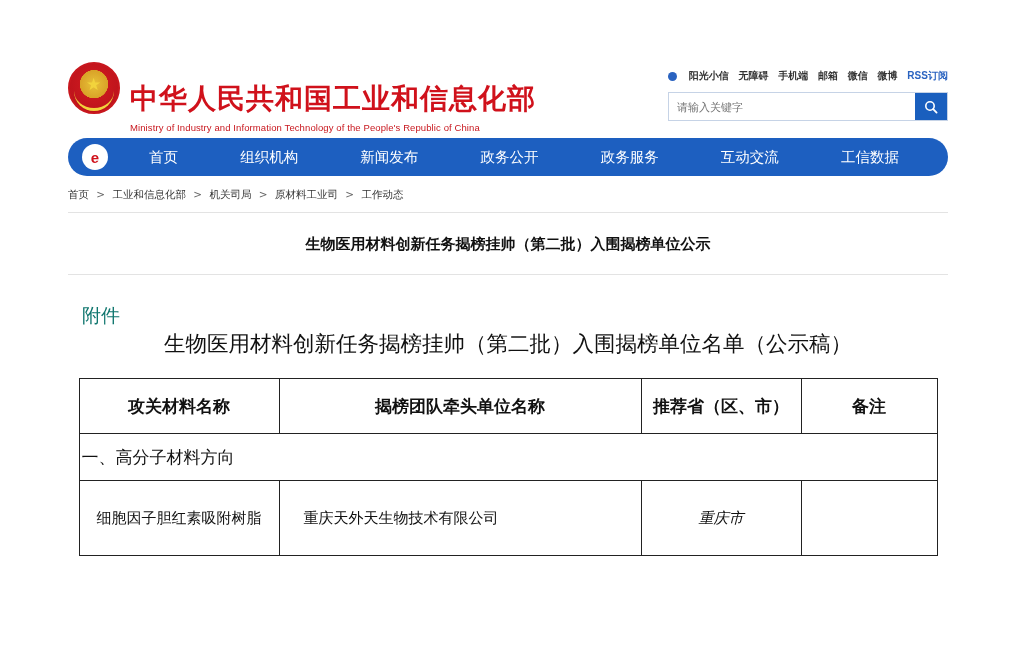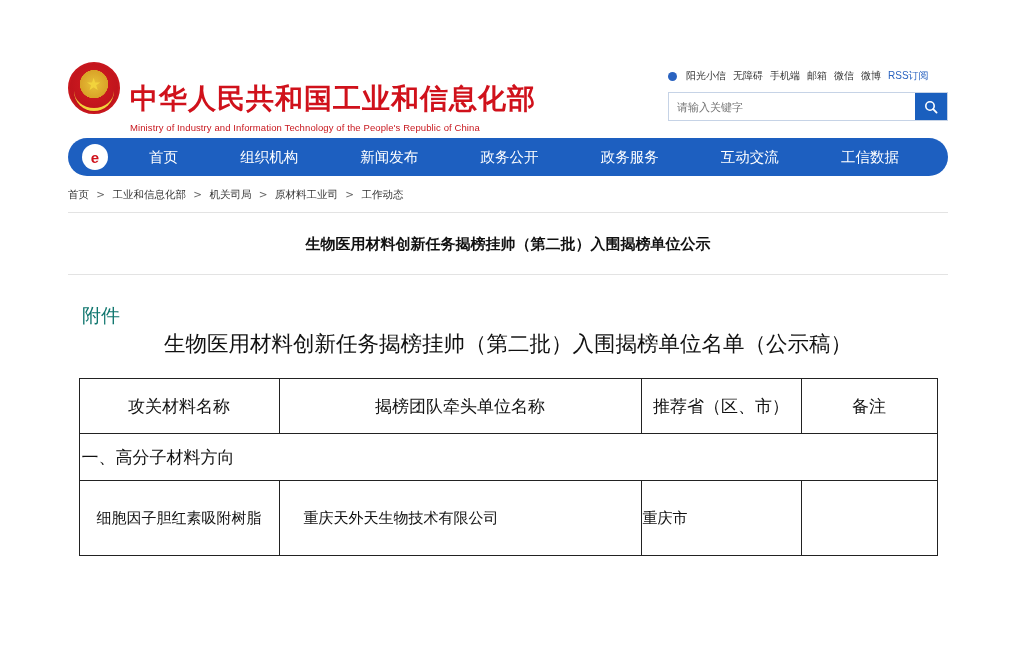--- a/index.html
+++ b/index.html
@@ -86,25 +86,26 @@
   
   .util {
     position: absolute;
     right: 0;
     top: 28px;
     width: 280px;
   }
   .util-links {
     display: flex;
     align-items: center;
-    justify-content: flex-start;
+    justify-content: space-between;
     gap: 7px;
     font-size: 10px;
     color: #333;
     height: 16px;
+    font-weight: bold;
   }
   .util-links .dot {
     width: 9px; height: 9px;
     border-radius: 50%;
     background: #2a63c0;
     display: inline-block;
     margin-right: 2px;
   }
   .util-links a {
     color: #333;
@@ -227,41 +228,41 @@
     width: 858px;
     border-collapse: collapse;
     table-layout: fixed;
     font-family: "DejaVu Sans", sans-serif;
   }
   table.listing td, table.listing th {
     border: 1px solid #222;
     color: #111;
   }
   table.listing th {
-    font-weight: normal;
+    font-weight: bold;
     font-size: 17px;
     height: 52px;
     text-align: center;
   }
   .col1 { width: 200px; }
   .col2 { width: 362px; }
   .col3 { width: 160px; }
   .col4 { width: 136px; }
   .section-row td {
     font-size: 17px;
     height: 44px;
     padding-left: 2px;
   }
   .data-row td {
     font-size: 15px;
     height: 50px;
   }
   .cell-c1 { text-align: center; padding: 12px 8px; line-height: 1.25; }
   .cell-c2 { text-align: left; padding-left: 24px; }
-  .cell-c3 { text-align: left; }
+  .cell-c3 { text-align: center; font-style: italic; }
   .cell-c4 { text-align: center; }
 </style>
 </head>
 <body>
 
 <div class="page">
   <div class="sheet">
 
     <div class="header">
       <div class="emblem">

